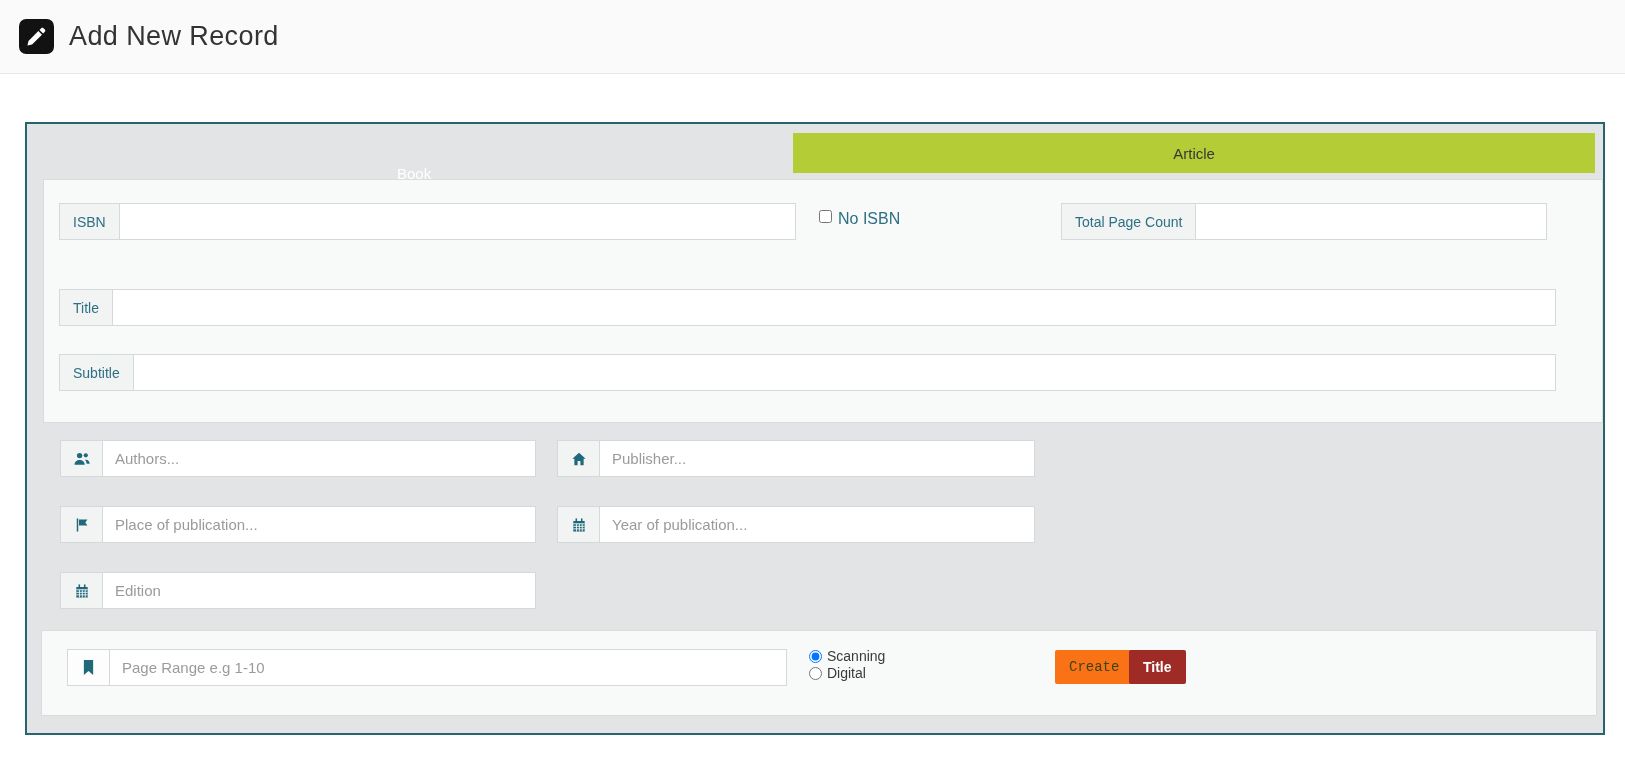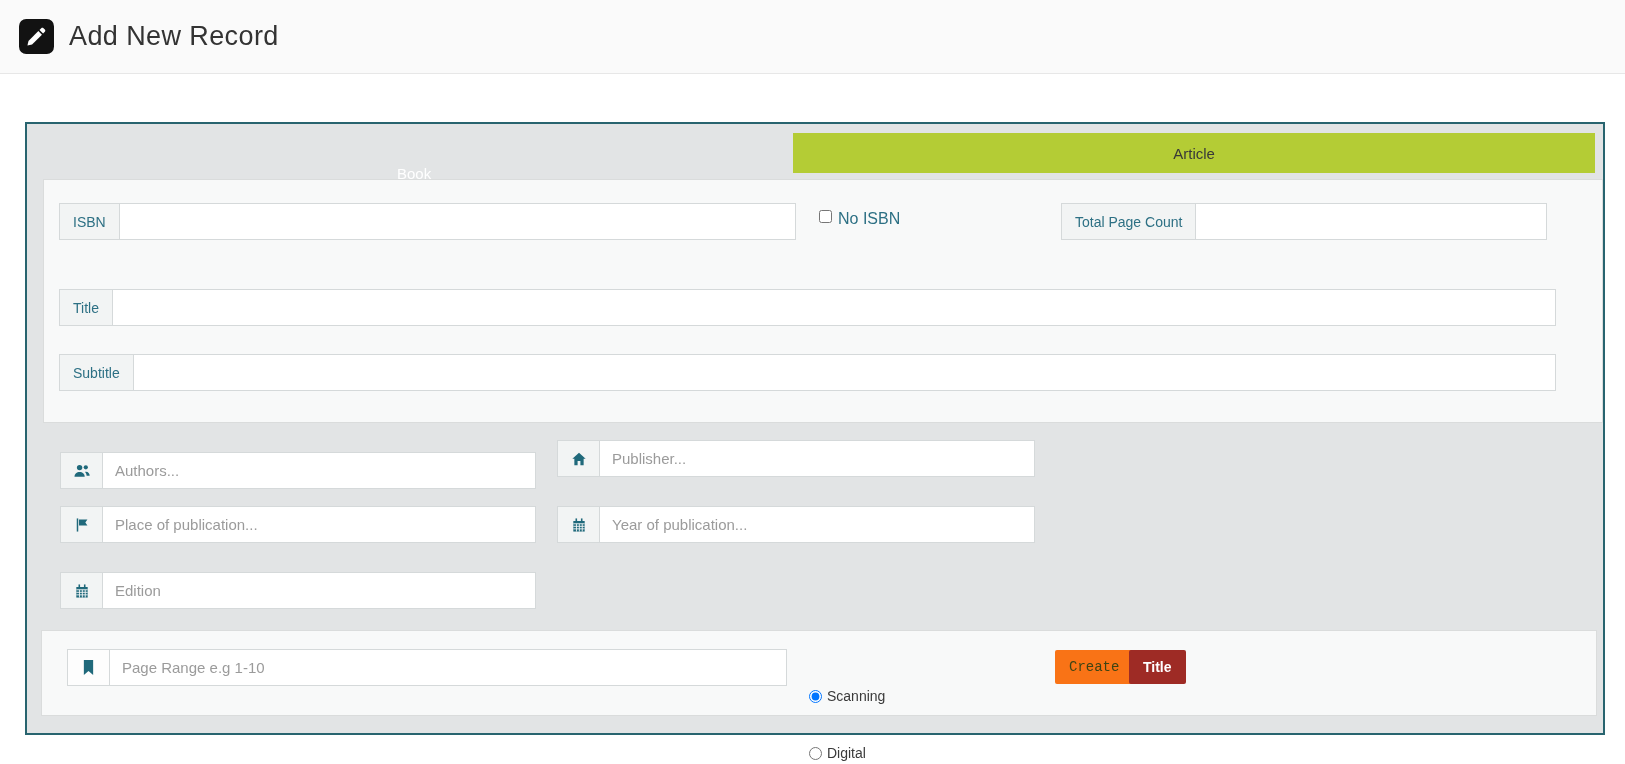--- a/index.html
+++ b/index.html
@@ -54,21 +54,21 @@
     flex:1; min-width:0; border:1px solid #d5d9da; background:#fff;
     padding:0 12px; font-size:15px; color:#555; outline:none;
     font-family:"Liberation Sans", sans-serif;
   }
   .ifield::placeholder { color:#9b9b9b; opacity:1; }
 
   
   .check-row { position:absolute; display:flex; align-items:flex-start; gap:6px; }
   .check-row label { color:#2d7084; font-size:16px; cursor:pointer; }
   .radio-group { position:absolute; font-size:14px; color:#3a3a3a; line-height:17px; }
-  .radio-line { display:flex; align-items:center; gap:5px;margin-top:40px; }
+  .radio-line { display:flex; align-items:center; gap:5px; }
   .radio-line label { cursor:pointer; }
 
   
   .btn {
     position:absolute; height:34px; border:none; border-radius:2px;
     font-size:14px; padding:0 14px; cursor:pointer;
     font-family:"Liberation Sans", sans-serif;
   }
   .btn-create { background:#f97316; color:#3d4413;font-family:Liberation Mono, monospace; }
   .btn-cancel { background:#9e2b25; color:#ffffff; font-weight:bold; }
@@ -121,21 +121,21 @@
       <span class="iaddon">Title</span>
       <input class="ifield" type="text" style="">
     </div>
 
     <div class="igroup" style="left:15px; top:174px; width:1497px;">
       <span class="iaddon">Subtitle</span>
       <input class="ifield" type="text" style="">
     </div>
   </div>
 
-  <div class="igroup" style="left:33px; top:328px; width:476px;">
+  <div class="igroup" style="left:33px; top:316px; width:476px;">
     <span class="iaddon icon-addon">
       <svg width="16" height="14" viewBox="0 0 16 14" fill="#20697b">
         <circle cx="5.6" cy="3.6" r="2.7"></circle>
         <path d="M.5 12.8c0-2.9 2.3-4.7 5.1-4.7s5.1 1.8 5.1 4.7z"></path>
         <circle cx="11.8" cy="3.3" r="2.1"></circle>
         <path d="M12 7.7c2.2.1 3.7 1.7 3.7 4.1h-3.1c0-1.6-.6-2.9-1.6-3.8.3-.2.6-.3 1-.3z"></path>
       </svg>
     </span>
     <input class="ifield" type="text" placeholder="Authors..." style="">
   </div>

